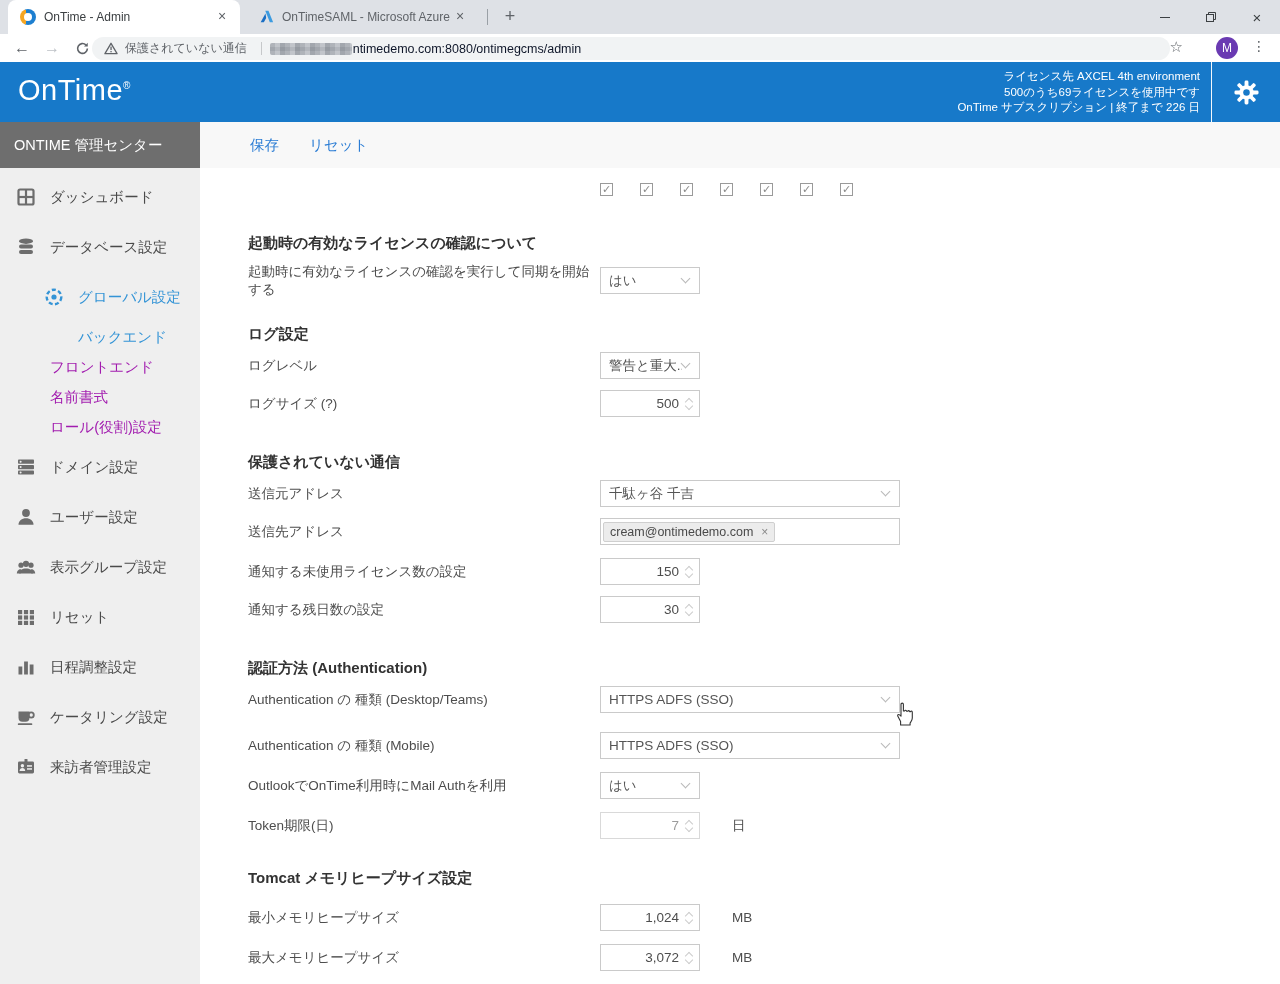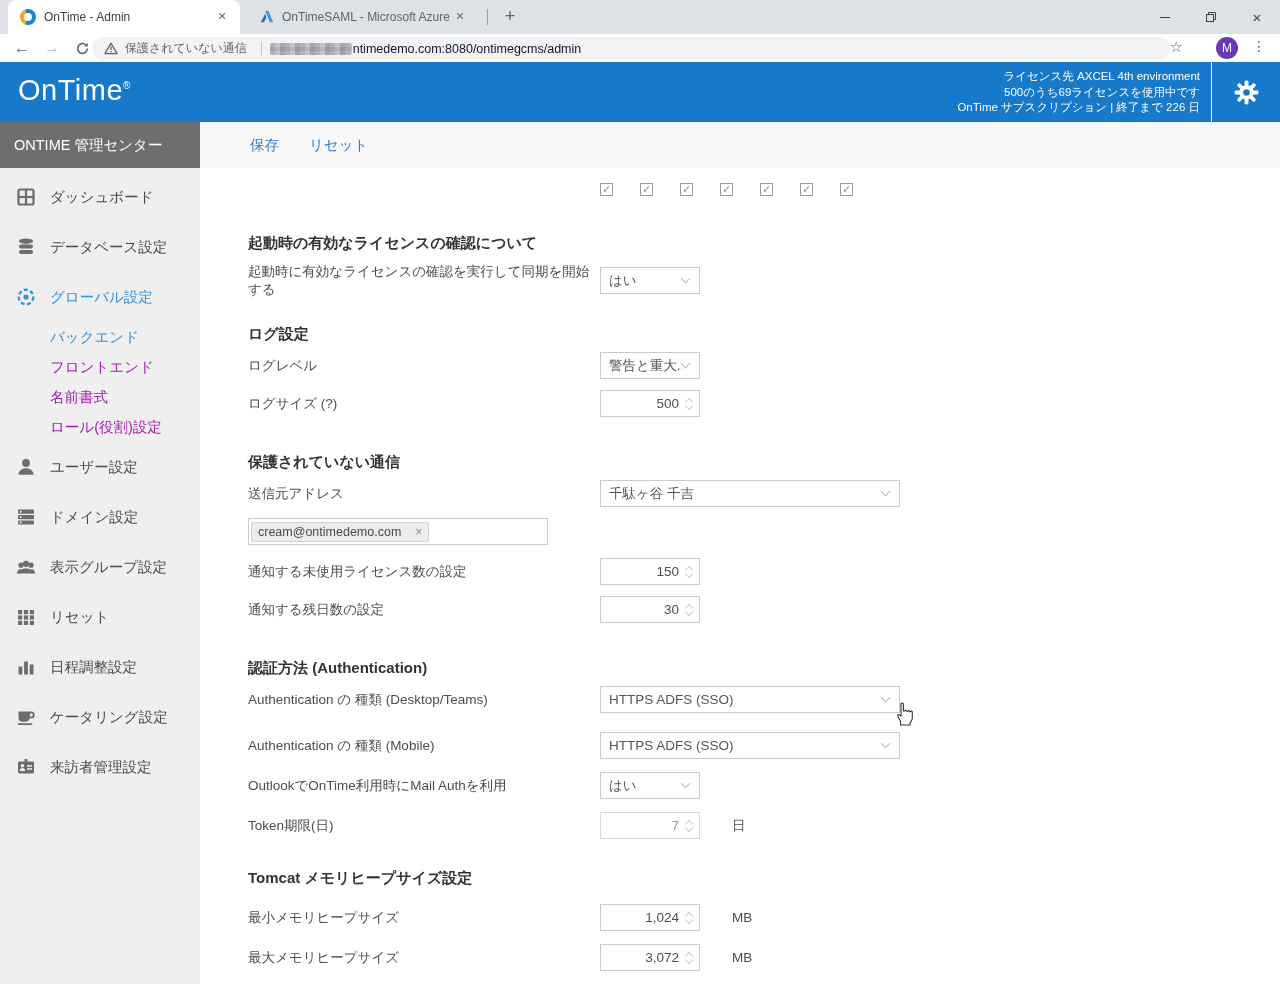--- a/index.html
+++ b/index.html
@@ -43,21 +43,21 @@
   .logo { position:absolute; left:18px; top:12px; color:#fff; font-size:29px; font-weight:400; letter-spacing:.5px; }
   .logo sup { font-size:10px; }
   .license { position:absolute; right:80px; top:7px; text-align:right; color:#fff; font-size:11.5px; line-height:15.5px; }
   .gearbox { position:absolute; right:0; top:0; width:69px; height:60px; border-left:1px solid rgba(255,255,255,.95); display:flex; align-items:center; justify-content:center; }
 
   
   .side-head { position:absolute; left:0; top:122px; width:200px; height:46px; background:#6e6e6e; color:#fff; font-size:14.5px; display:flex; align-items:center; padding-left:14px; }
   .sidebar { position:absolute; left:0; top:168px; width:200px; height:816px; background:#efefef; padding-top:4px; }
   .side-item { height:50px; display:flex; align-items:center; padding-left:16px; color:#4a4a4a; font-size:14.5px;text-align:right; }
   .side-item .sicon { width:20px; height:20px; margin-right:14px; color:#6d6d6d; flex:none; }
-  .side-item.active, .side-sub.active { color:#3494d6; }
+  .side-item.active, .side-sub.active { color:#3494d6;margin-left:28px; }
   .side-item.active .sicon { color:#3494d6; }
   .side-sub { height:30px; display:flex; align-items:center; padding-left:50px; color:#a21caf; font-size:14.5px; }
 
   
   .savebar { position:absolute; left:200px; top:122px; width:1080px; height:46px; background:#f8f8f8; display:flex; align-items:center; }
   .savebar a { font-size:14.5px; color:#2a7cd4; text-decoration:none; }
   .link-save { margin-left:50px; }
   .link-reset { margin-left:30px; }
 
   .content { position:absolute; left:200px; top:168px; width:1080px; height:816px; background:#fff; }
@@ -74,21 +74,21 @@
   .chev { width:7px; height:7px; border-right:1.5px solid #b9b9b9; border-bottom:1.5px solid #b9b9b9; transform:rotate(45deg); margin:-4px 10px 0 0; flex:none; }
   .numin { width:100px; justify-content:flex-end; }
   .num-text { font-size:13.5px; color:#4d4d4d; text-align:right; flex:1; padding-right:4px; }
   .numin.disabled .num-text { color:#9b9b9b; }
   .numin.disabled { border-color:#d9d9d9; }
   .spin { width:12px; margin-right:4px; display:flex; flex-direction:column; align-items:center; gap:2px; flex:none; }
   .spin i { display:block; width:6px; height:6px; border-right:1.4px solid #ccc; border-bottom:1.4px solid #ccc; }
   .spin .up { transform:rotate(-135deg); margin-bottom:-2px; }
   .spin .dn { transform:rotate(45deg); margin-top:-2px; }
   .tagbox { width:300px; padding:2px; }
-  .chip { background:#ececec; border:1px solid #cfcfcf; border-radius:2px; font-size:12.5px; color:#4a4a4a; padding:2px 6px; display:flex; align-items:center; gap:14px; }
+  .chip { background:#ececec; border:1px solid #cfcfcf; border-radius:2px; font-size:12.5px; color:#4a4a4a; padding:2px 6px; display:flex; align-items:center; gap:8px; }
   .chip .x { color:#8a8a8a; font-size:12px; }
   .suffix { font-size:13.5px; color:#4d4d4d; margin-left:32px; }
 
   .cursor { position:absolute; left:892px; top:700px; z-index:50; pointer-events:none; }
 </style>
 </head>
 <body>
 
 <div class="screen">
 
@@ -200,35 +200,35 @@
         <span>フロントエンド</span>
       </div>
     <div class="side-sub">
         <span>名前書式</span>
       </div>
     <div class="side-sub">
         <span>ロール(役割)設定</span>
       </div>
     <div class="side-item">
       <svg class="sicon" viewBox="0 0 20 20" fill="currentColor">
-          <circle cx="10" cy="6" r="3.9"></circle>
-          <path d="M2.5 17.8c0-4.2 3.4-6.6 7.5-6.6s7.5 2.4 7.5 6.6z"></path>
-        </svg>
-      <span>ユーザー設定</span>
-    </div>
-    <div class="side-item">
-      <svg class="sicon" viewBox="0 0 20 20" fill="currentColor">
           <rect x="2" y="2.6" width="16" height="4.2" rx="0.8"></rect>
           <rect x="2" y="8" width="16" height="4.2" rx="0.8"></rect>
           <rect x="2" y="13.4" width="16" height="4.2" rx="0.8"></rect>
           <circle cx="4.6" cy="4.7" r="1" fill="#efefef"></circle>
           <circle cx="4.6" cy="10.1" r="1" fill="#efefef"></circle>
           <circle cx="4.6" cy="15.5" r="1" fill="#efefef"></circle>
         </svg>
       <span>ドメイン設定</span>
+    </div>
+    <div class="side-item">
+      <svg class="sicon" viewBox="0 0 20 20" fill="currentColor">
+          <circle cx="10" cy="6" r="3.9"></circle>
+          <path d="M2.5 17.8c0-4.2 3.4-6.6 7.5-6.6s7.5 2.4 7.5 6.6z"></path>
+        </svg>
+      <span>ユーザー設定</span>
     </div>
     <div class="side-item">
       <svg class="sicon" viewBox="0 0 20 20" fill="currentColor">
           <circle cx="5" cy="8.2" r="2.6"></circle>
           <circle cx="15" cy="8.2" r="2.6"></circle>
           <circle cx="10" cy="6.8" r="3.1"></circle>
           <path d="M3.2 16.6c0-3.1 3-5 6.8-5s6.8 1.9 6.8 5z"></path>
           <path d="M0.8 16.6c0-2.4 1.3-4 3.3-4.7l1.5 1.2-1 3.5z"></path>
           <path d="M19.2 16.6c0-2.4-1.3-4-3.3-4.7l-1.5 1.2 1 3.5z"></path>
         </svg>
@@ -324,20 +324,21 @@
 
     <div class="sect-head" style="top:285px;">保護されていない通信</div>
     <div class="frow" style="top:312px;">
       <div class="flabel">送信元アドレス</div>
       <div class="ctl sel-lg">
         <span class="sel-text">千駄ヶ谷 千吉</span>
         <span class="chev"></span>
       </div>
     </div>
     <div class="frow" style="top:350px;">
+      <div class="flabel">送信先アドレス</div>
       <div class="ctl tagbox">
         <span class="chip">
           <span>cream@ontimedemo.com</span>
           <span class="x">×</span>
         </span>
       </div>
     </div>
     <div class="frow" style="top:390px;">
       <div class="flabel">通知する未使用ライセンス数の設定</div>
       <div class="ctl numin">

